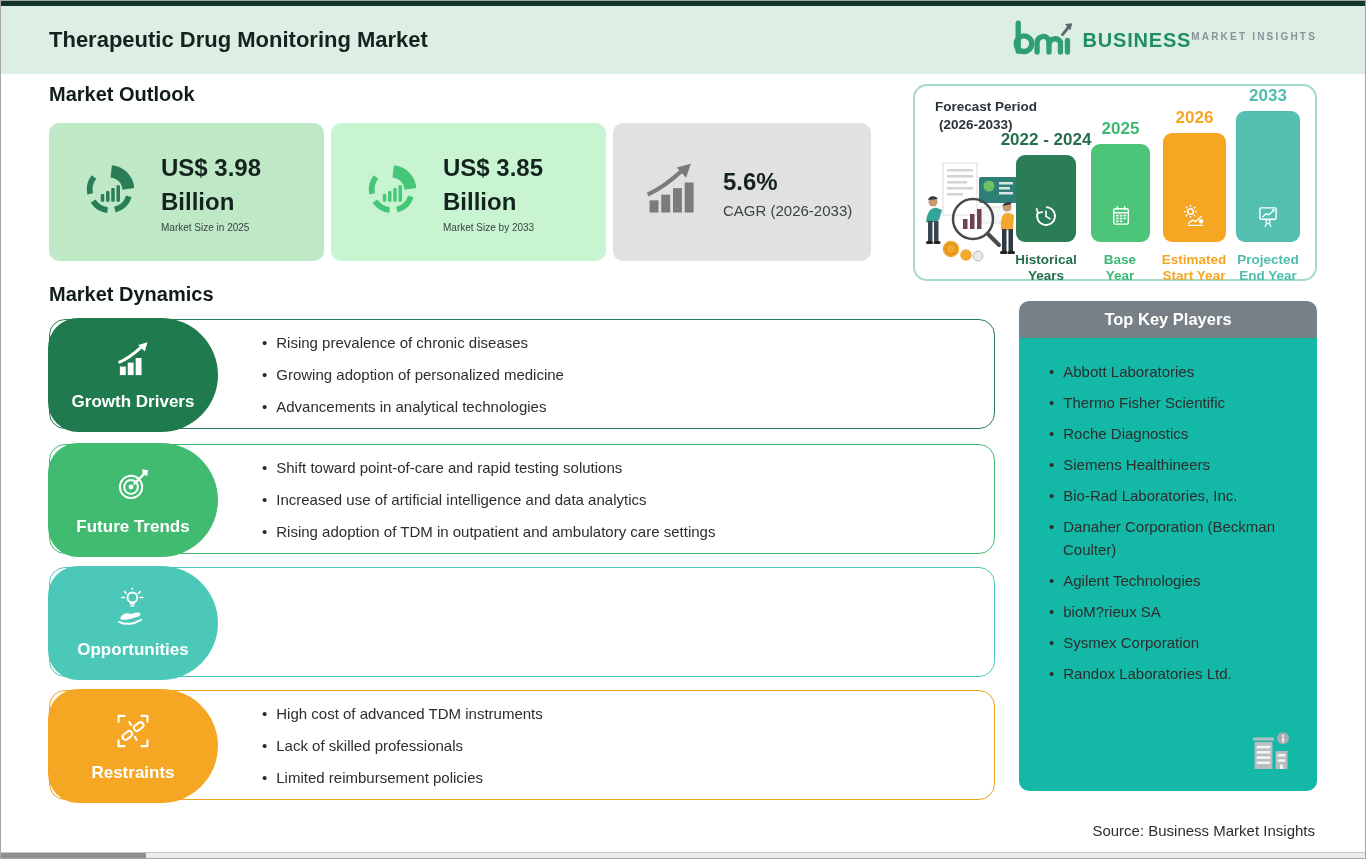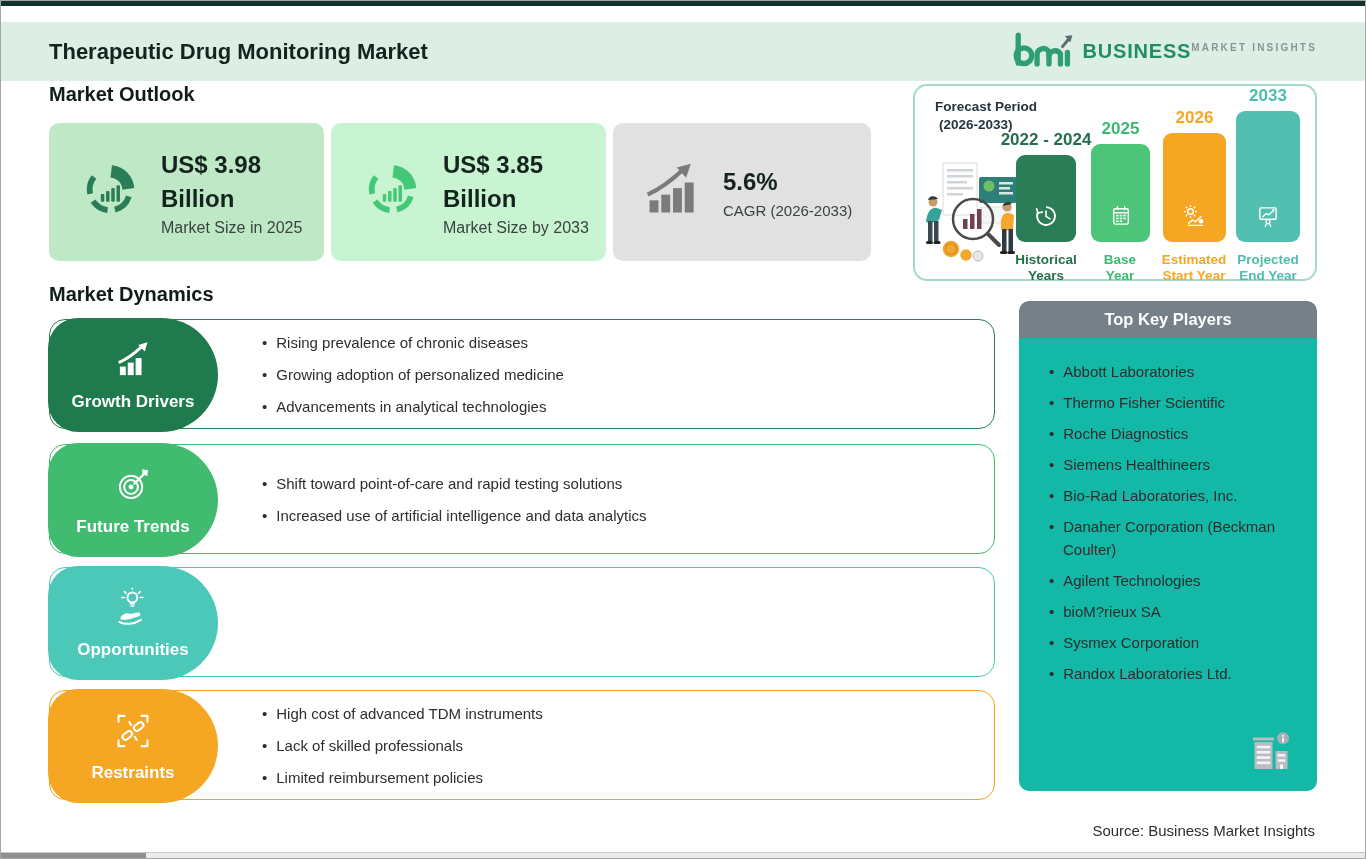--- a/index.html
+++ b/index.html
@@ -3,39 +3,39 @@
 <meta charset="utf-8">
 <style>
   html,body { margin:0; padding:0; background:#ffffff; }
   #page {
     position:relative; width:1366px; height:859px; box-sizing:border-box;
     border:1px solid #a6a6a6; background:#ffffff; overflow:hidden;
     font-family:"Liberation Sans", sans-serif;
   }
   
   .top-strip { position:absolute; top:0; left:0; right:0; height:5px; background:#11352c; }
-  .header-band { position:absolute; top:5px; left:0; right:0; height:59px; background:#ddefe5;
-    display:flex; align-items:center; justify-content:space-between; padding:0 48px; box-sizing:border-box;margin-top:16px; }
+  .header-band { position:absolute; top:5px; left:0; right:0; height:68px; background:#ddefe5;
+    display:flex; align-items:center; justify-content:space-between; padding:0 48px; box-sizing:border-box; }
   .page-title { font-size:22px; font-weight:bold; color:#15231f; }
   .logo { display:flex; align-items:center; gap:9px; }
   .logo-text { display:flex; flex-direction:row; line-height:1.05; }
   .logo-text .l1 { font-size:20px; font-weight:bold; color:#1f8e63; letter-spacing:0.8px; }
   .logo-text .l2 { font-size:10px; font-weight:bold; color:#8b9298; letter-spacing:2.2px; margin-top:2px; }
   
   .section-heading { position:absolute; font-size:20px; font-weight:bold; color:#101c1a; }
   #mo-heading { left:48px; top:82px; }
   #md-heading { left:48px; top:282px; }
   
   .card { position:absolute; top:122px; height:138px; border-radius:10px; display:flex; align-items:center;
     padding-left:30px; box-sizing:border-box; gap:20px; }
   #card-2025 { left:48px; width:275px; background:#bfe9c6; }
   #card-2033 { left:330px; width:275px; background:#c9f4d2; }
   #card-cagr { left:612px; width:258px; background:#e1e1e1; }
   .card-value { font-size:24px; font-weight:bold; color:#15231f; line-height:34px; }
-  .card-caption { font-size:16px; color:#394440; margin-top:3px; }
+  .card-caption { font-size:10px; color:#394440; margin-top:3px; }
   #card-cagr .card-caption { font-size:15px; }
   
   .forecast { position:absolute; left:912px; top:83px; width:404px; height:197px; background:#fff;
     border:2px solid #a5dbc6; border-radius:14px; box-sizing:border-box; }
   .f-title { position:absolute; left:20px; top:13px; font-size:13.5px; font-weight:bold; color:#26343e; }
   .f-title2 { position:absolute; left:24px; top:31px; font-size:13.5px; font-weight:bold; color:#26343e; }
   .f-illus { position:absolute; left:6px; bottom:6px; }
   .fbar { position:absolute; bottom:37px; border-radius:9px; }
   .fbar .ficon { position:absolute; bottom:9px; left:50%; transform:translateX(-50%); }
   .fyear { position:absolute; bottom:calc(100% + 5px); left:50%; transform:translateX(-50%);
@@ -338,20 +338,21 @@
           <circle cx="29" cy="35" r="3.8" fill="#ffffff" stroke="none"></circle>
           <path d="M33 31 L50 14" stroke-width="3.5"></path>
           <path d="M46 8 l9 1.5 -1.5 9 -7-3.5 z" fill="#ffffff" stroke="none"></path>
         </svg>
       </span>
       <span class="txt">Future Trends</span>
     </div>
     <div class="dyn-bullets">
       <div class="bullet">Shift toward point-of-care and rapid testing solutions</div>
       <div class="bullet">Increased use of artificial intelligence and data analytics</div>
+      <div class="bullet">Rising adoption of TDM in outpatient and ambulatory care settings</div>
     </div>
   </div>
 
   <div class="dyn-row row-opps">
     <div class="dyn-label">
       <span>
         <svg width="42" height="42" viewBox="0 0 64 64" fill="none" stroke="#ffffff" stroke-linecap="round">
           <circle cx="31" cy="16" r="7.5" stroke-width="3"></circle>
           <path d="M28 25.5 h6 M29 29 h4" stroke-width="2.5"></path>
           <path d="M31 3 v-1 M19 7 l2.5 2.5 M43 7 l-2.5 2.5 M15 16 h4 M43 16 h4" stroke-width="2.5"></path>

